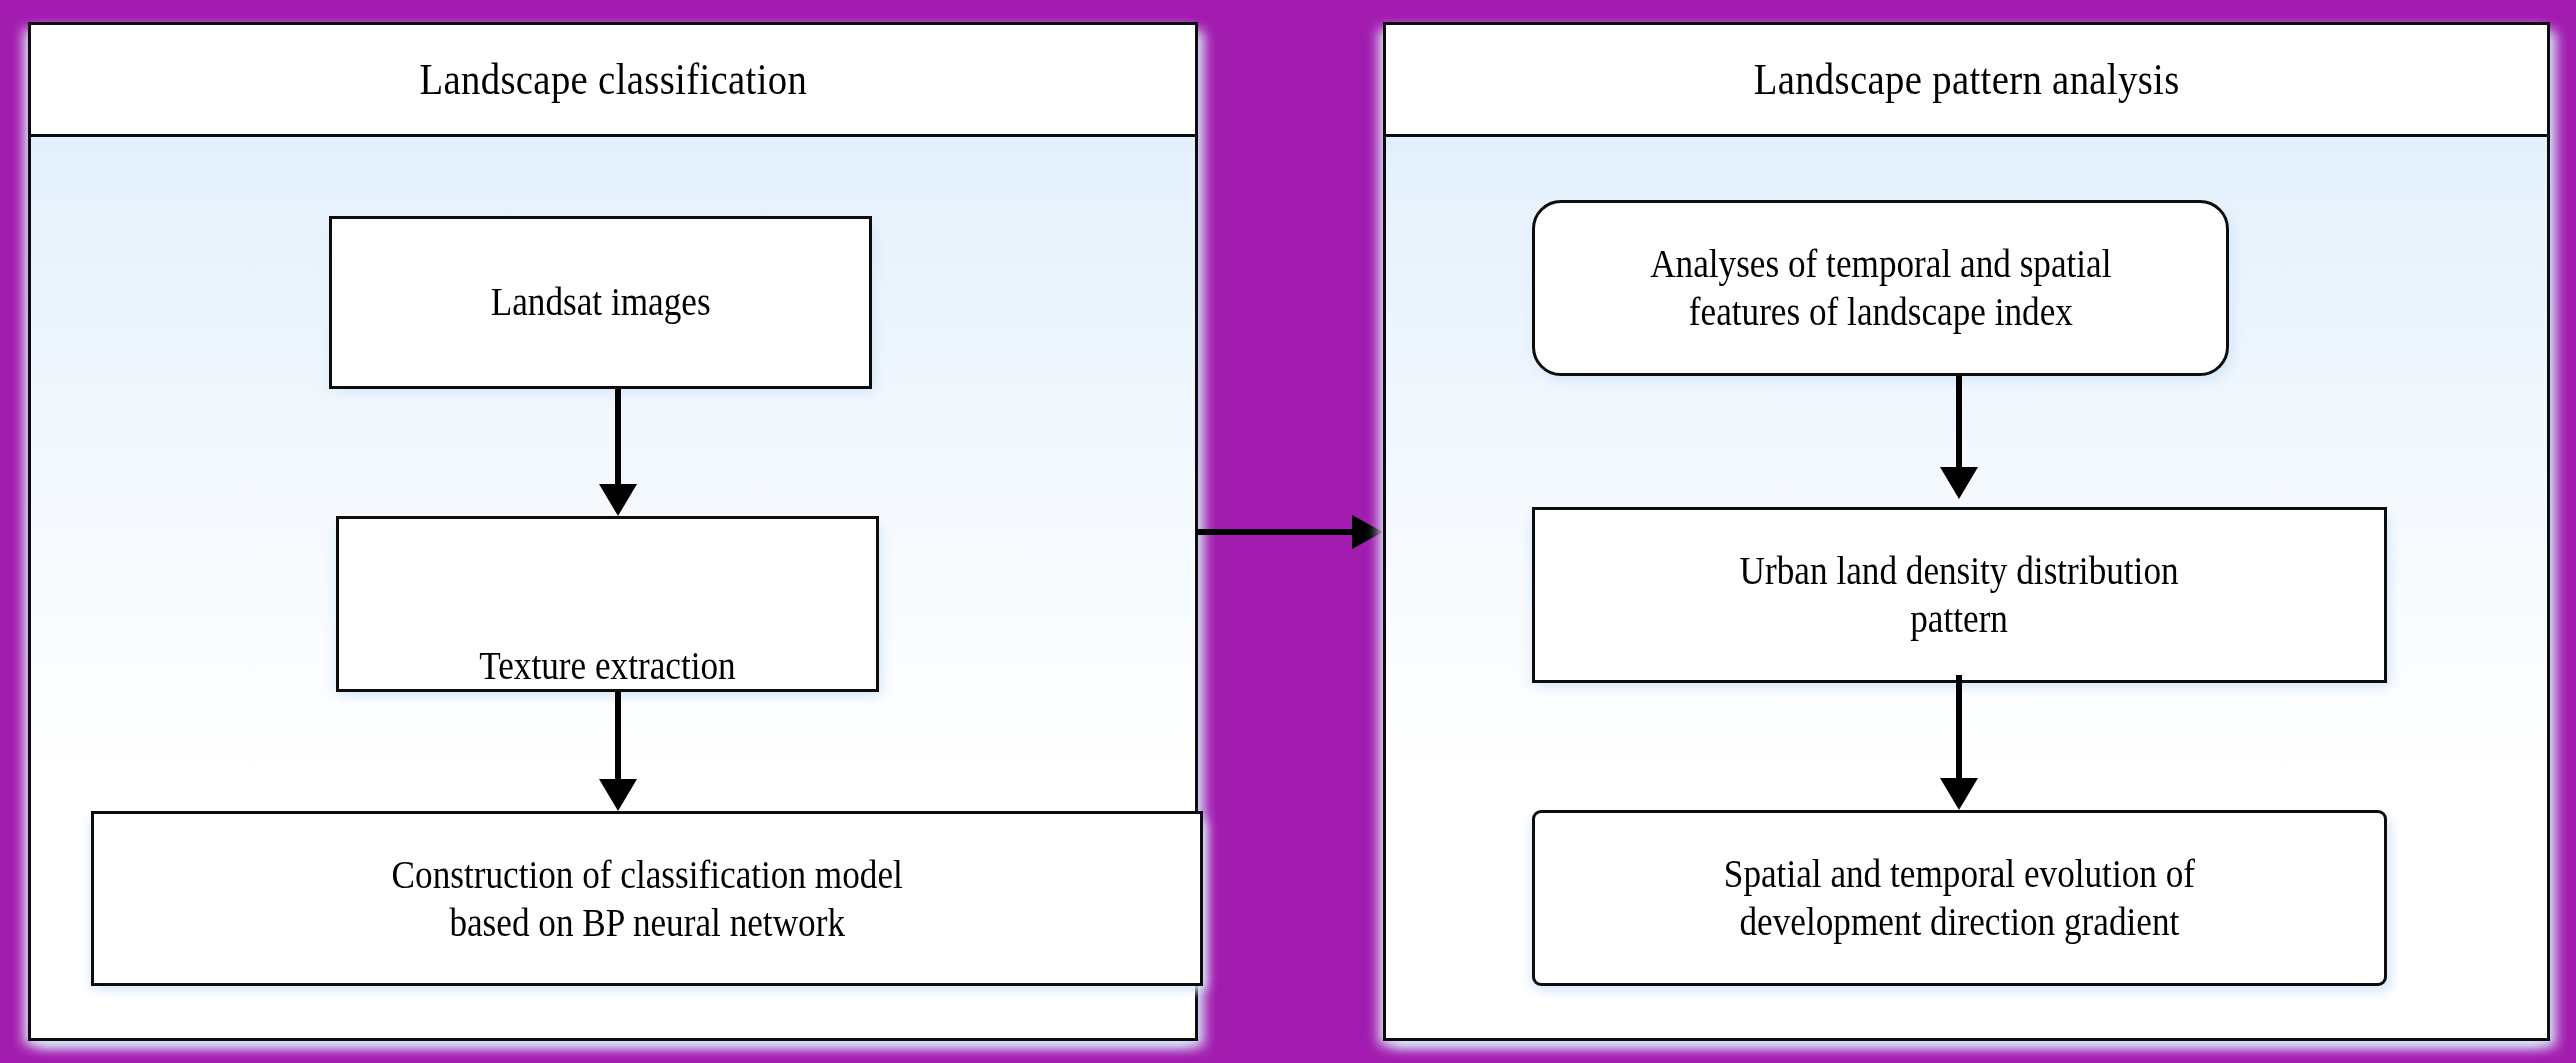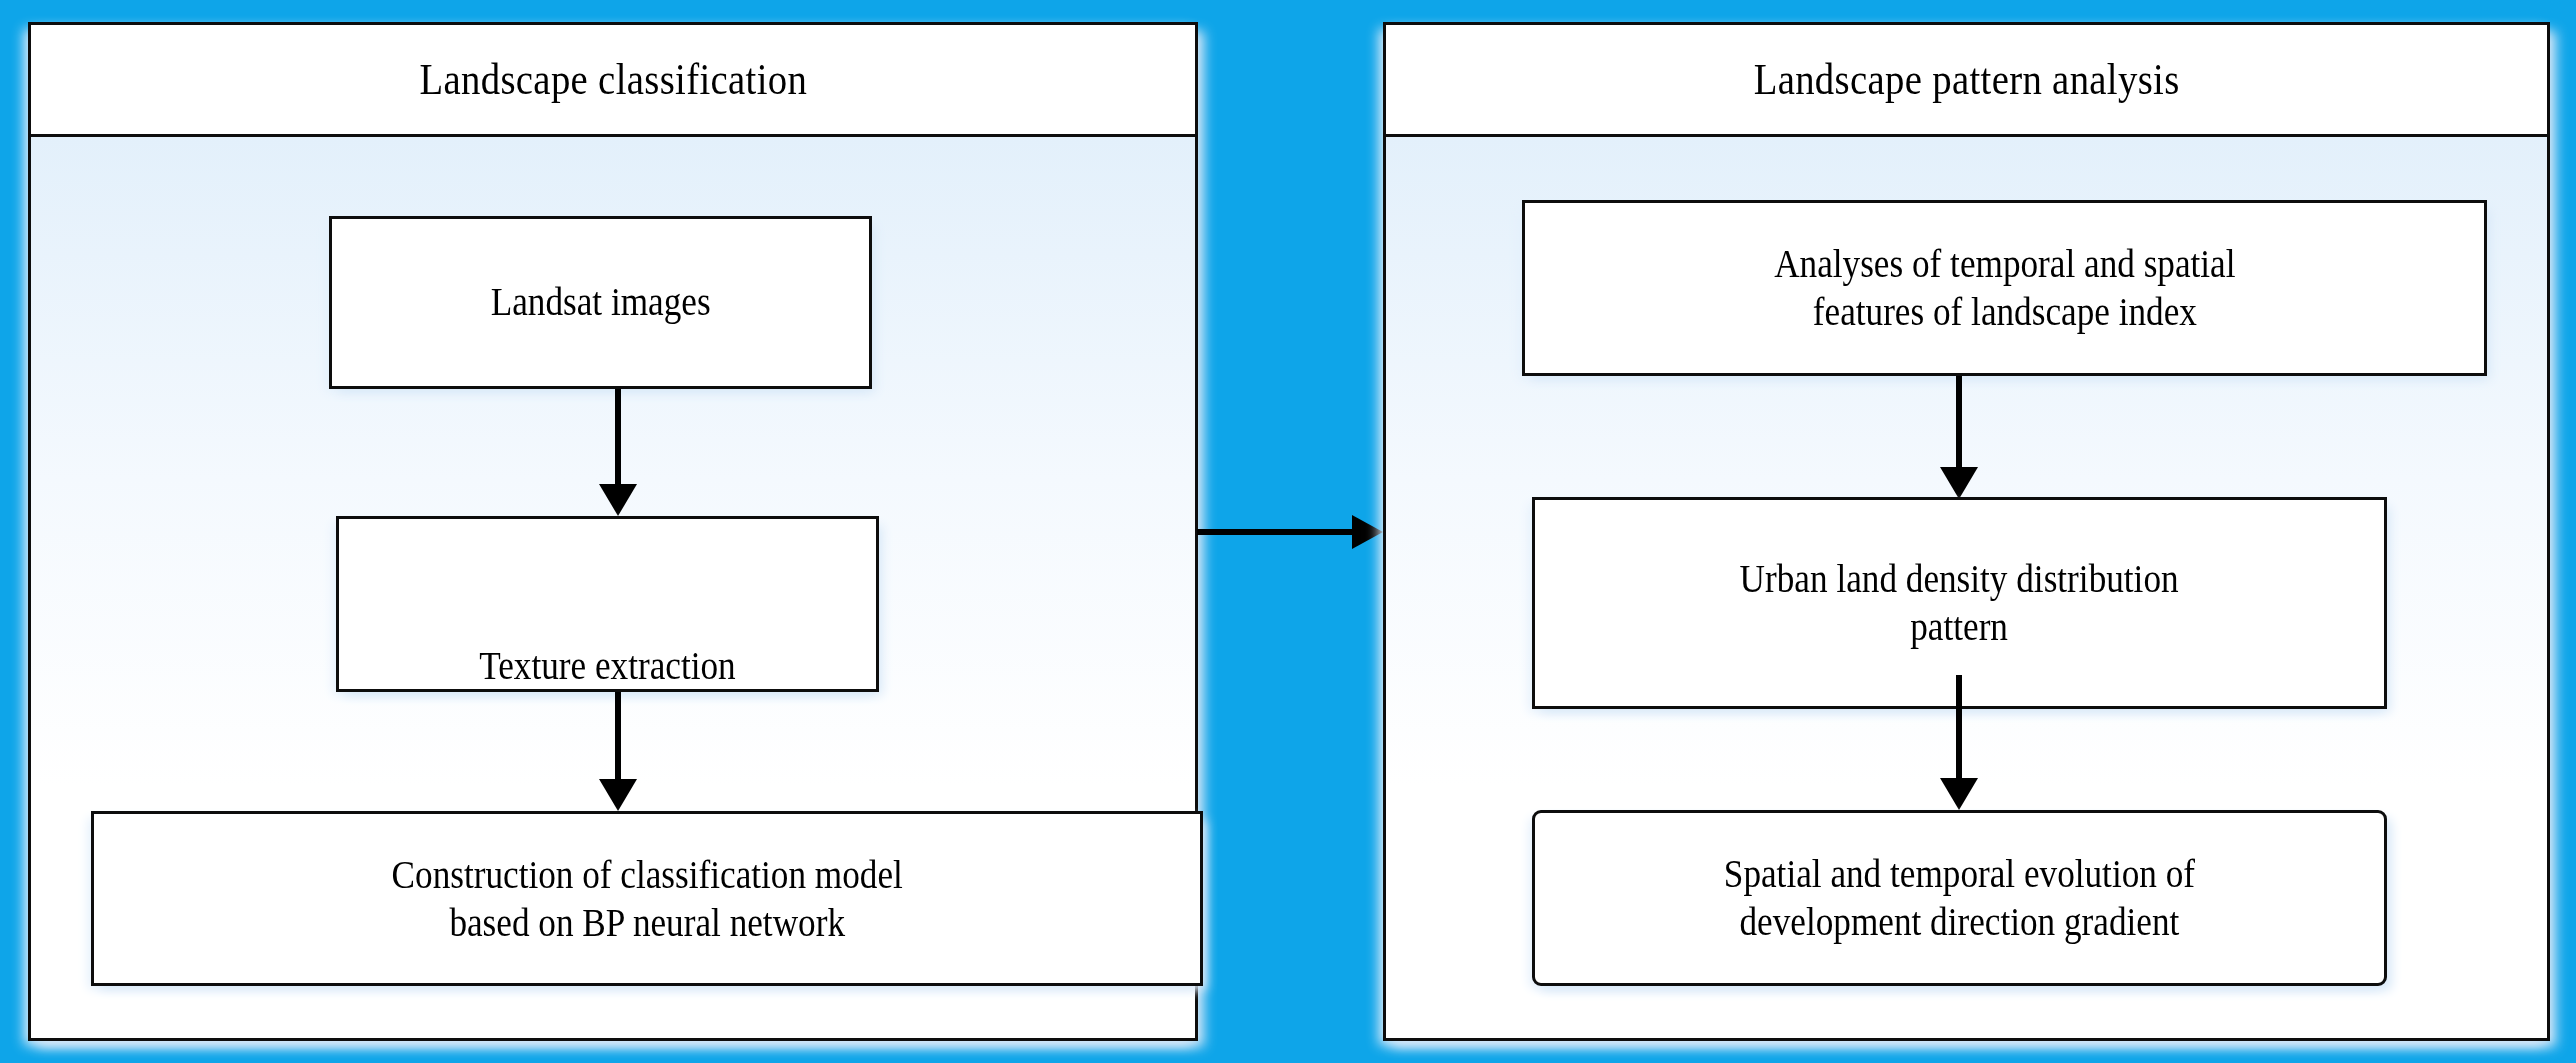--- a/index.html
+++ b/index.html
@@ -4,21 +4,21 @@
 <style>
   html, body {
     margin: 0;
     padding: 0;
     background: #ffffff;
   }
   #canvas {
     position: relative;
     width: 2576px;
     height: 1064px;
-    background: #0ea5e9;
+    background: #a21caf;
     font-family: "Liberation Serif", "DejaVu Serif", serif;
     overflow: hidden;
   }
 
   
   .panel {
     position: absolute;
     background: #ffffff;
     border: 3.7px solid #0d0d0d;
     box-sizing: border-box;
@@ -172,33 +172,33 @@
   </div>
 
   <div class="panel" style="left:1383px; top:22px; width:1167px; height:1019px;">
 
     <div class="panel-header">
       <span class="panel-header-title">Landscape pattern analysis</span>
     </div>
 
     <div class="panel-body"></div>
 
-    <div class="node" style="left:136px; top:175px; width:965px; height:176px;">
+    <div class="node" style="left:146px; top:175px; width:697px; height:176px;border-radius:29px;">
       <span class="node-label two-line">
         <span>Analyses of temporal and spatial</span><br>
         <span>features of landscape index</span>
       </span>
     </div>
 
     <div class="arrow-v" style="left:554px; top:351px; height:123px;">
       <div class="stem" style="height:91px;"></div>
       <div class="head"></div>
     </div>
 
-    <div class="node" style="left:146px; top:472px; width:855px; height:212px;">
+    <div class="node" style="left:146px; top:482px; width:855px; height:176px;">
       <span class="node-label two-line">
         <span>Urban land density distribution</span><br>
         <span>pattern</span>
       </span>
     </div>
 
     <div class="arrow-v" style="left:554px; top:650px; height:135px;">
       <div class="stem" style="height:103px;"></div>
       <div class="head"></div>
     </div>

